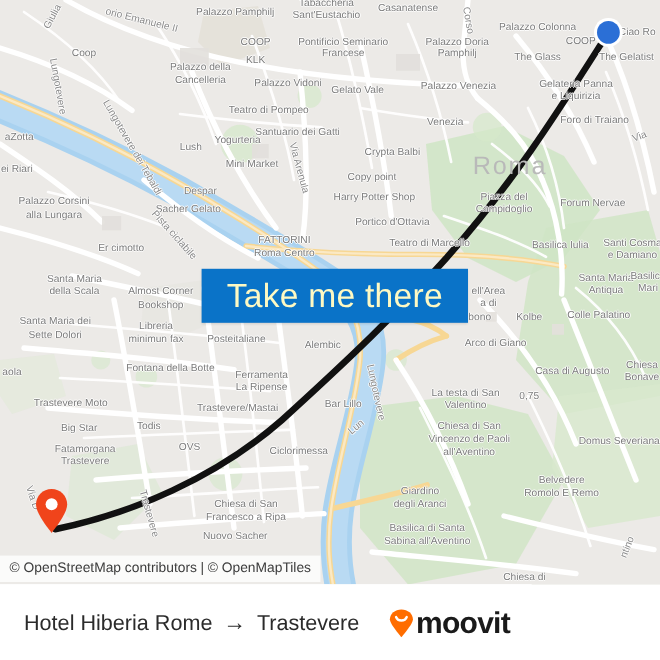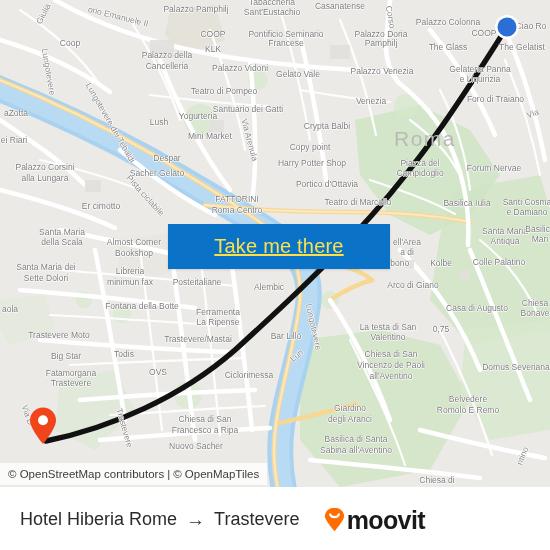--- a/index.html
+++ b/index.html
@@ -33,29 +33,28 @@
   }
   .lbl.road{color:#8a8a8a;font-size:8.5px;}
   .lbl.city{
     color:#b9b9b9;font-size:21px;letter-spacing:1.5px;font-weight:400;
     text-shadow:none;
   }
 
   
   #take-me-there{
     position:absolute;left:168px;top:224px;width:222px;height:45px;
-    background:#0a73c8;color:#fde047;
+    background:#0a73c8;color:#fef9c3;
     border:0;padding:0;margin:0;
     font-family:"Liberation Sans", sans-serif;
-    font-size:20px;
+    font-size:28px;
     letter-spacing:.2px;
     cursor:pointer;
     display:flex;align-items:center;justify-content:center;
     box-shadow:0 1px 2px rgba(0,0,0,.12);
-    text-decoration:underline;
   }
 
   
   #attribution{
     position:absolute;left:0;top:463px;height:22px;
     display:flex;align-items:center;
     padding:0 8px;
     background:rgba(255,255,255,.80);
     font-size:11.5px;color:#3c3c3c;
   }

